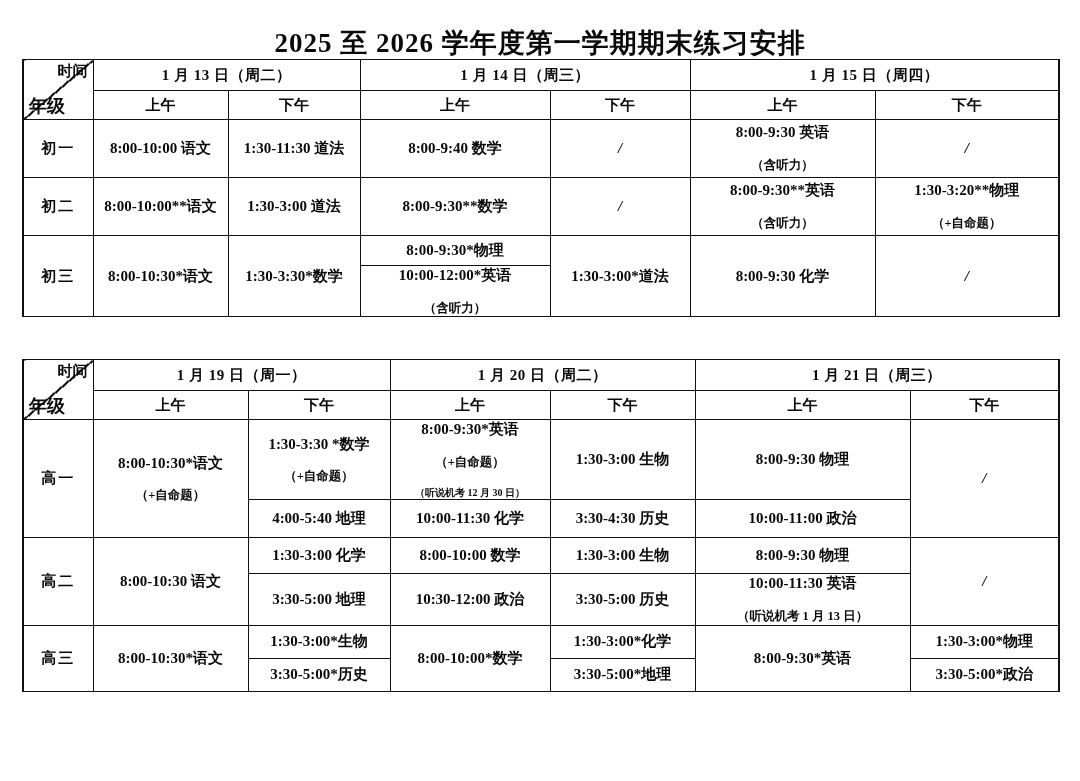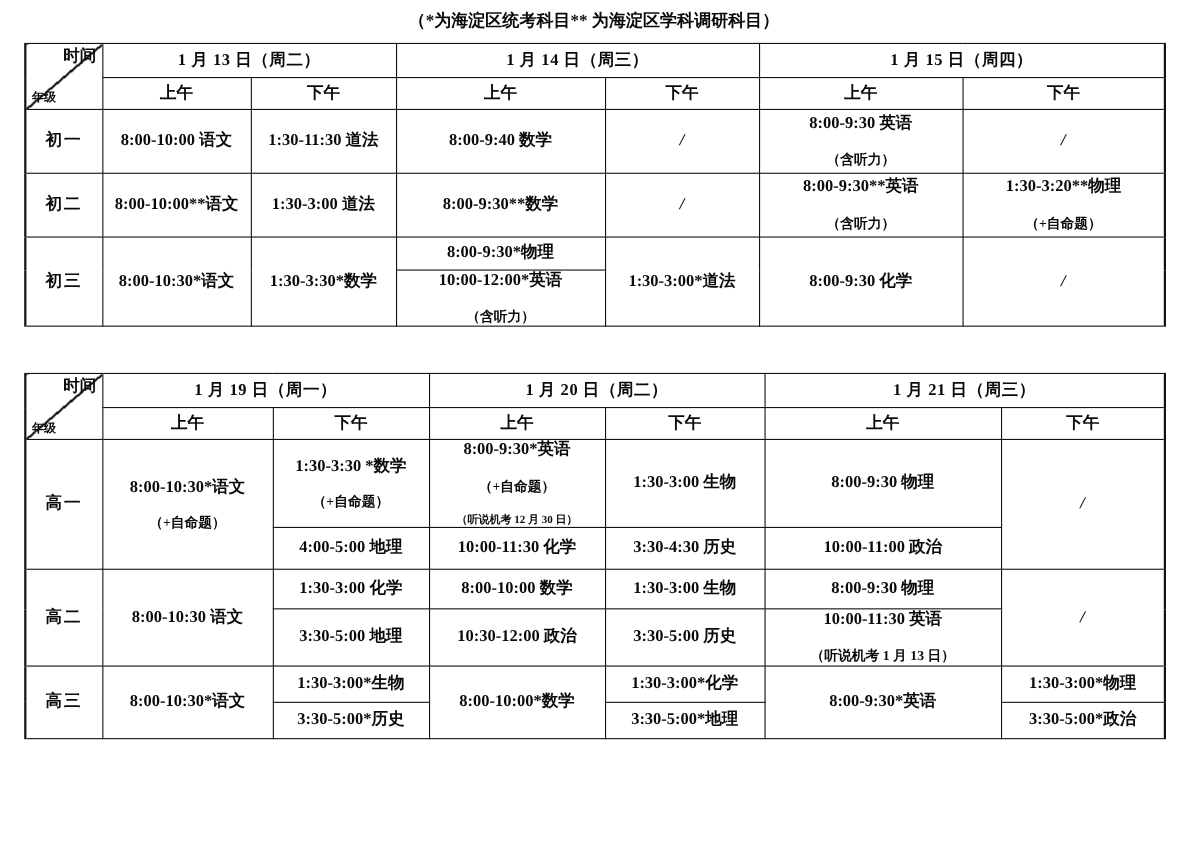--- a/index.html
+++ b/index.html
@@ -70,38 +70,38 @@
        rgba(0,0,0,0) 0%, rgba(0,0,0,0) calc(50% - 1px),
        #111 calc(50% - 1px), #111 calc(50% + 1px),
        rgba(0,0,0,0) calc(50% + 1px), rgba(0,0,0,0) 100%);
   }
   .corner .c-time{
     position:absolute;top:2px;right:5px;
     font-size:15px;font-weight:bold;
   }
   .corner .c-grade{
     position:absolute;bottom:2px;left:5px;
-    font-size:11px;font-weight:bold;
+    font-size:18px;font-weight:bold;
   }
 
   .gap{height:42px;}
   .footer-note{
     font-size:14.5px;
     font-weight:bold;
     padding-top:9px;
     padding-left:26px;
     letter-spacing:0.5px;
   }
 </style>
 </head>
 <body>
 
 <div class="page">
 
-  <div class="subtitle">（*为海淀区统考科目** 为海淀区学科调研科目）</div>
+  <div class="title">2025 至 2026 学年度第一学期期末练习安排</div>
 
   <table class="sched">
     <colgroup>
       <col style="width:70px">
       <col style="width:135px">
         <col style="width:132px">
       <col style="width:190px">
         <col style="width:140px">
       <col style="width:185px">
         <col style="width:184px">
@@ -216,21 +216,21 @@
         <td>
           <span class="cell-main">8:00-9:30*英语</span>
           <span class="cell-sub">（+自命题）</span>
           <span class="cell-sub tiny">（听说机考 12 月 30 日）</span>
         </td>
         <td class="cell-main">1:30-3:00 生物</td>
         <td class="cell-main">8:00-9:30 物理</td>
         <td class="slash outer-right" rowspan="2">/</td>
       </tr>
       <tr style="height:38px">
-        <td class="cell-main">4:00-5:00 地理</td>
+        <td class="cell-main">4:00-5:40 地理</td>
         <td class="cell-main">10:00-11:30 化学</td>
         <td class="cell-main">3:30-4:30  历史</td>
         <td class="cell-main">10:00-11:00 政治</td>
       </tr>
 
       <tr style="height:36px">
         <td class="grade outer-left" rowspan="2">高二</td>
         <td class="cell-main" rowspan="2">8:00-10:30 语文</td>
         <td class="cell-main">1:30-3:00 化学</td>
         <td class="cell-main">8:00-10:00 数学</td>

